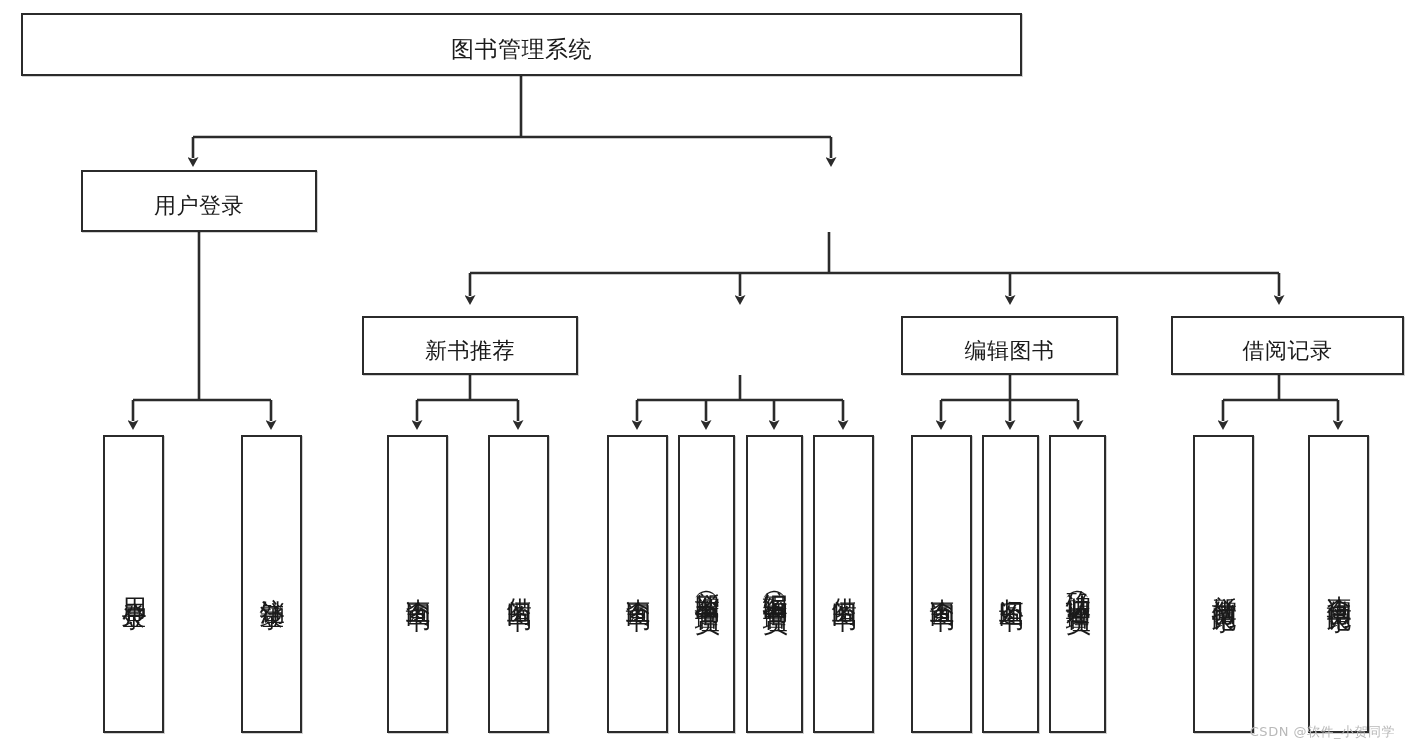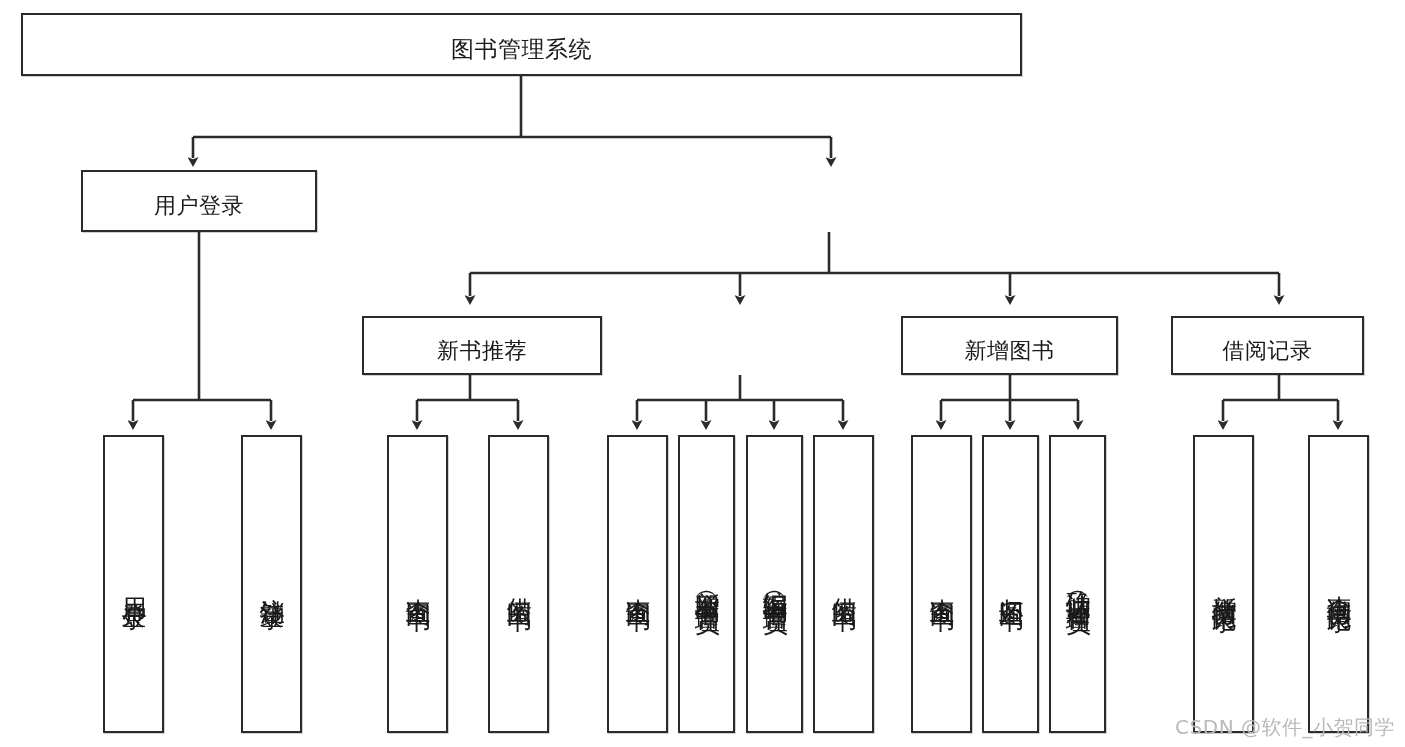--- a/index.html
+++ b/index.html
@@ -62,21 +62,21 @@
     text-orientation: upright;
     font-size: 25px;
     line-height: 1.05;
     letter-spacing: 3px;
     max-height: 100%;
   }
   .watermark {
     position: absolute;
     right: 10px;
     bottom: 6px;
-    font-size: 20px;
+    font-size: 13px;
     color: #b9b9b9;
     letter-spacing: 0.5px;
     white-space: nowrap;
     user-select: none;
   }
 </style>
 </head>
 <body>
 
 <div id="diagram-root">
@@ -134,30 +134,30 @@
 
   <div class="node horiz root" style="left:21px; top:13px; width:1001px; height:63px;">
     <span class="label">图书管理系统</span>
   </div>
 
   <div class="node horiz" style="left:81px; top:170px; width:236px; height:62px;">
     <span class="label">用户登录</span>
   </div>
 
 
-  <div class="node horiz" style="left:362px; top:316px; width:240px; height:59px;">
+  <div class="node horiz" style="left:362px; top:316px; width:216px; height:59px;">
     <span class="label">新书推荐</span>
   </div>
 
 
   <div class="node horiz" style="left:901px; top:316px; width:217px; height:59px;">
-    <span class="label">新增图书</span>
-  </div>
-
-  <div class="node horiz" style="left:1171px; top:316px; width:193px; height:59px;">
+    <span class="label">编辑图书</span>
+  </div>
+
+  <div class="node horiz" style="left:1171px; top:316px; width:233px; height:59px;">
     <span class="label">借阅记录</span>
   </div>
 
   <div class="node vert" style="left:103px; top:435px; width:61px; height:298px;">
     <span class="label">用户登录</span>
   </div>
 
   <div class="node vert" style="left:241px; top:435px; width:61px; height:298px;">
     <span class="label">注销登录</span>
   </div>

